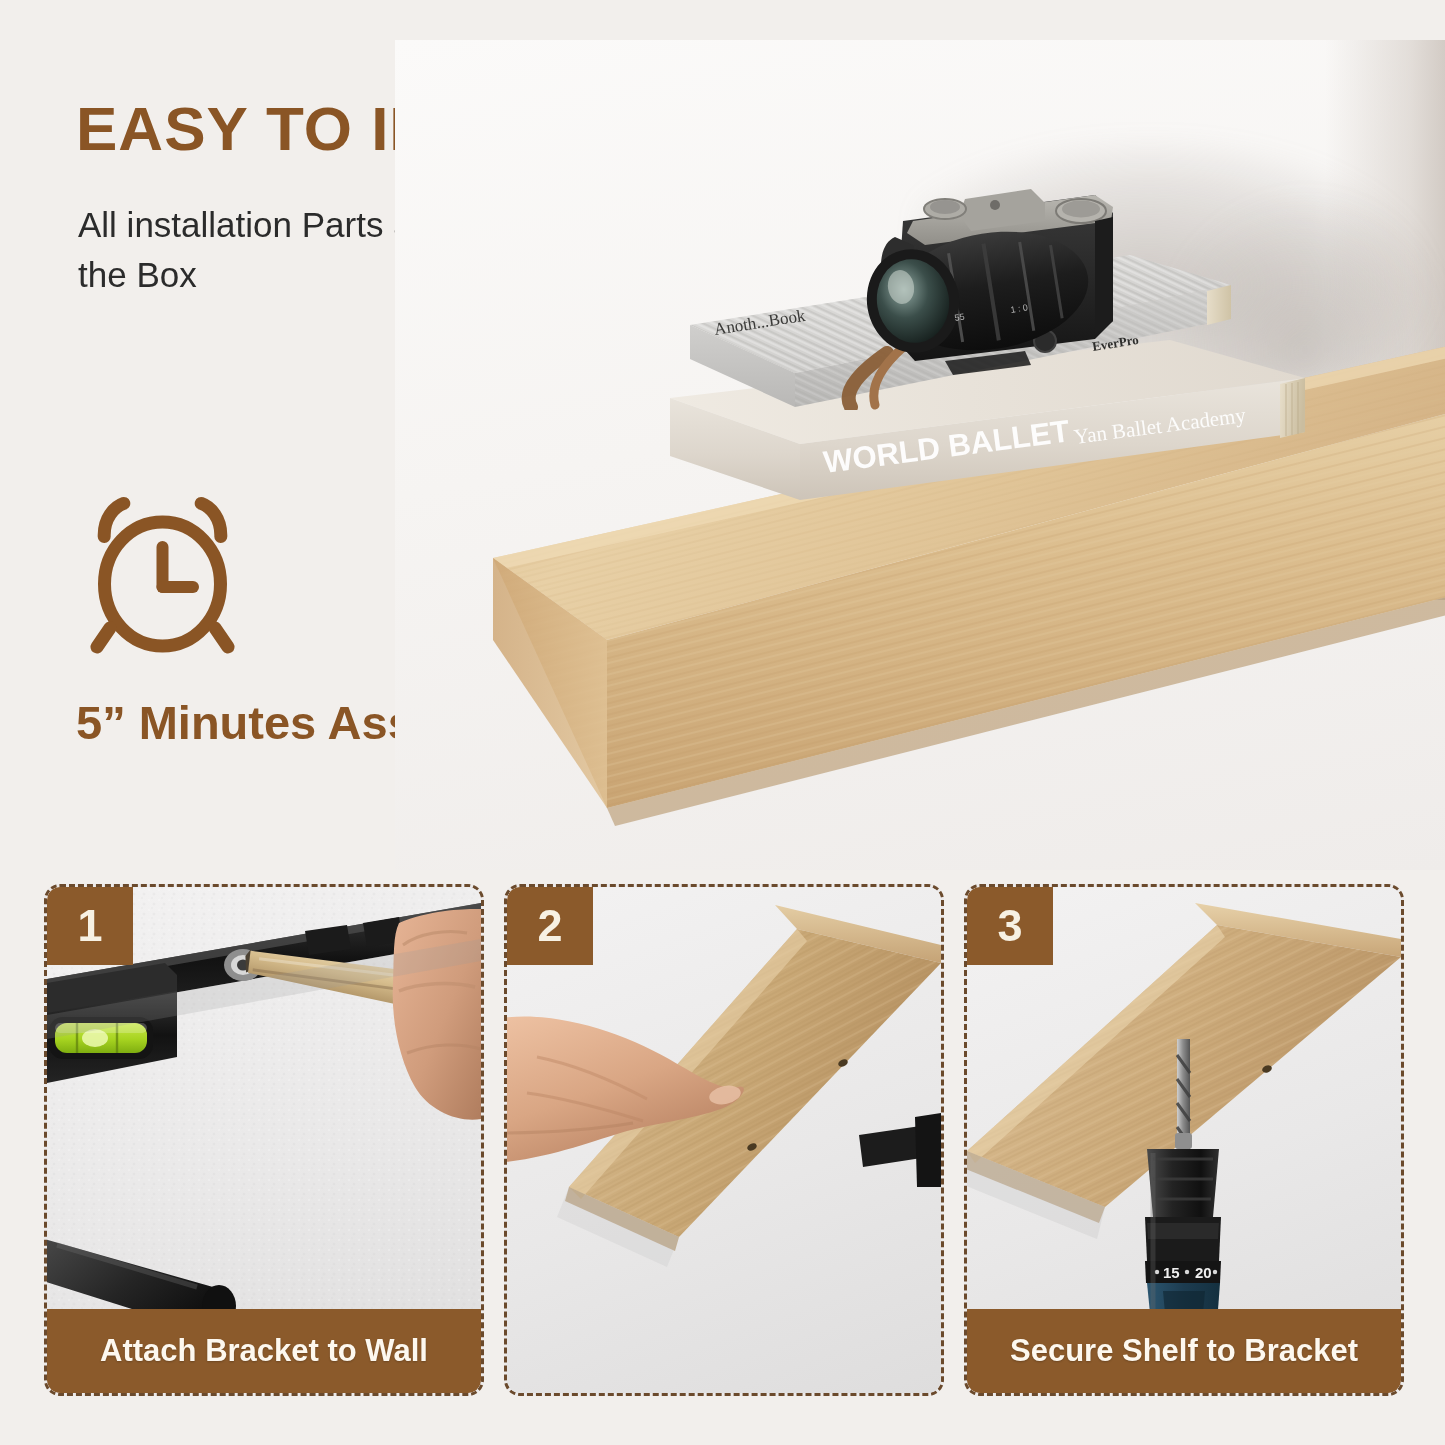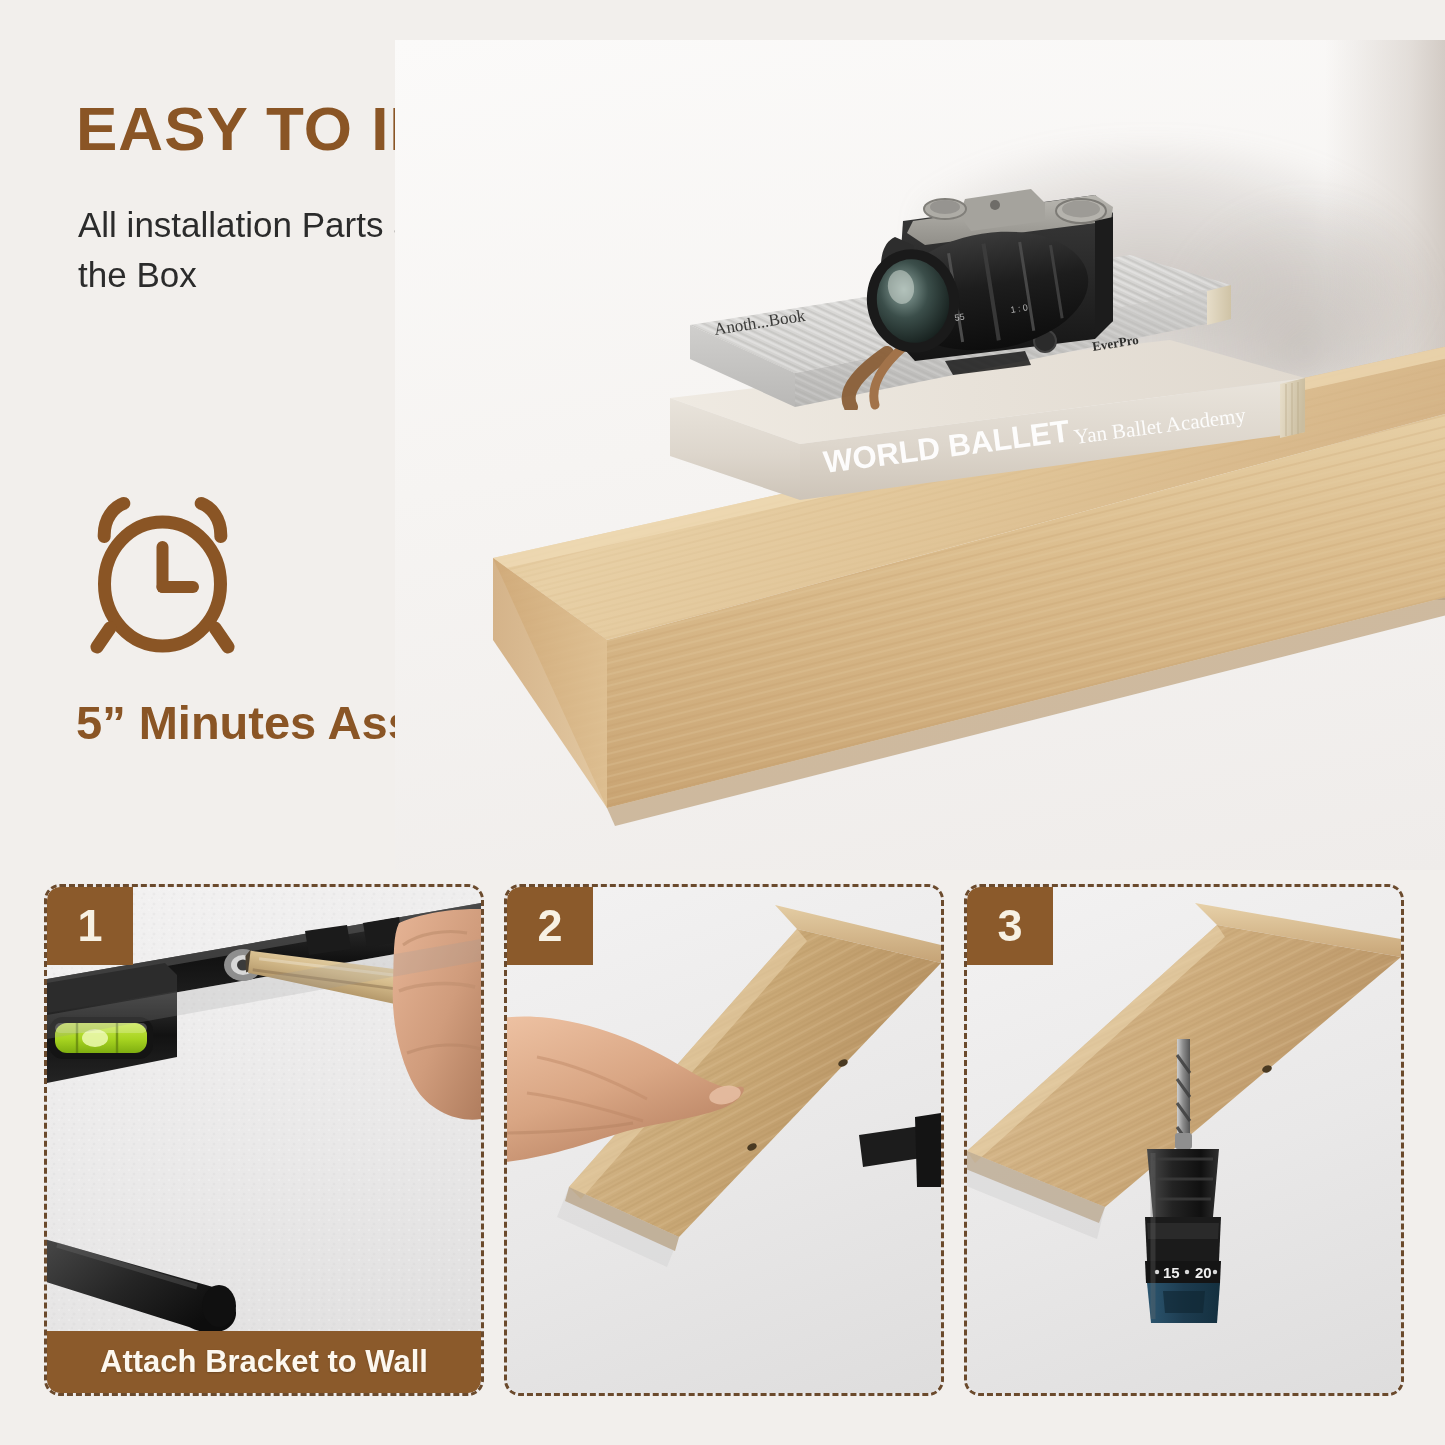--- a/index.html
+++ b/index.html
@@ -87,21 +87,21 @@
   .panel-photo{position:absolute;left:0;top:0;right:0;bottom:0;overflow:hidden;border-radius:13px;}
   .badge{
     position:absolute;left:0;top:0;width:86px;height:78px;
     background:#8b5a2b;
     border-top-left-radius:13px;
     display:flex;align-items:center;justify-content:center;
     color:#f7f1e3;font-size:45px;font-weight:700;
     z-index:6;
   }
   .caption{
-    position:absolute;left:0;right:0;bottom:0;height:62px;
+    position:absolute;left:0;right:0;bottom:0;height:84px;
     background:#8b5a2b;
     border-bottom-left-radius:13px;border-bottom-right-radius:13px;
     display:flex;align-items:center;justify-content:center;
     z-index:6;
   }
   .caption span{
     color:#fdf8ef;font-size:31px;font-weight:700;white-space:nowrap;
     text-shadow:0 1px 2px rgba(0,0,0,.22);
   }
 
@@ -566,16 +566,19 @@
             <circle cx="248" cy="385" r="2.2" fill="#d8d8d8"></circle>
 
             <path d="M180,396 L253,396 L250,436 L184,436 Z" fill="url(#drillBlue)"></path>
             <path d="M196,404 L238,404 L236,426 L198,426 Z" fill="#0f2531" opacity=".6"></path>
 
             <path d="M186,266 L186,432" stroke="#6e6e6e" stroke-width="5" opacity=".3"></path>
           </g>
         </svg>
       </div>
       <div class="badge">3</div>
+      <div class="caption">
+        <span>Secure Shelf to Bracket</span>
+      </div>
     </div>
 
   </div>
 </div>
 
 </body></html>

